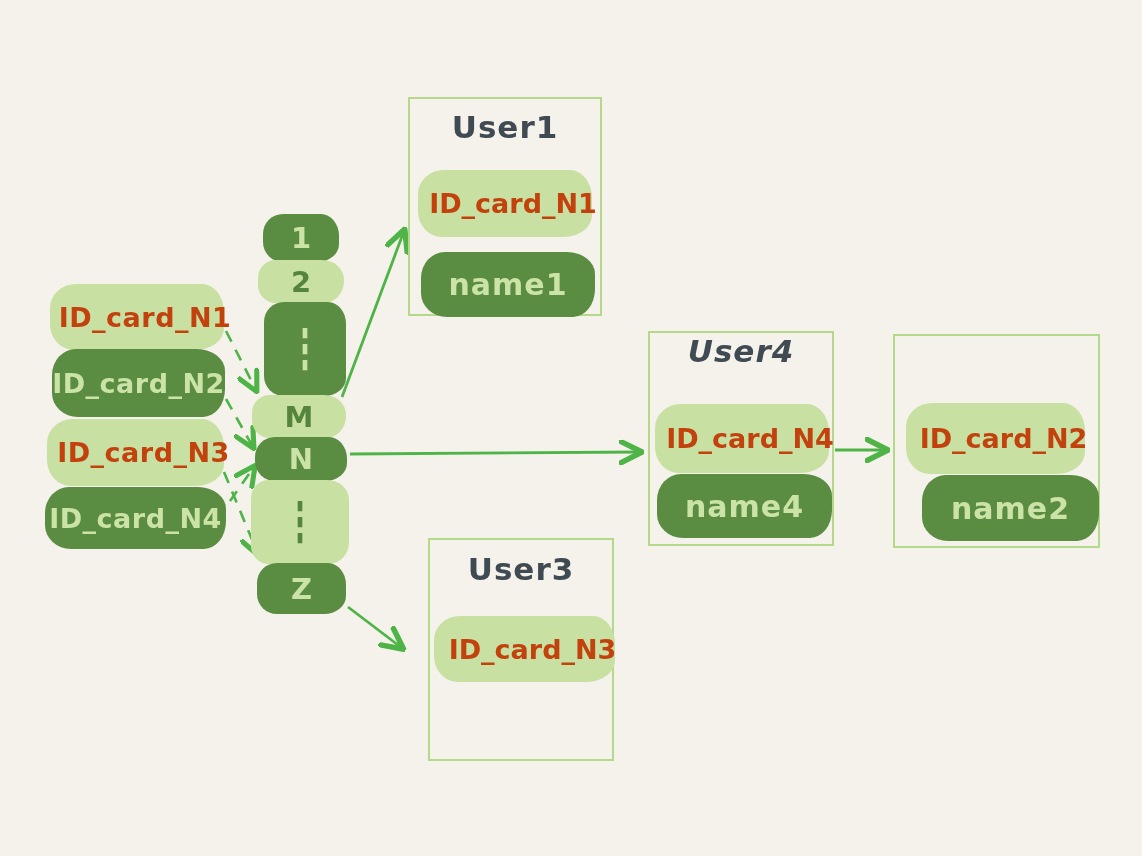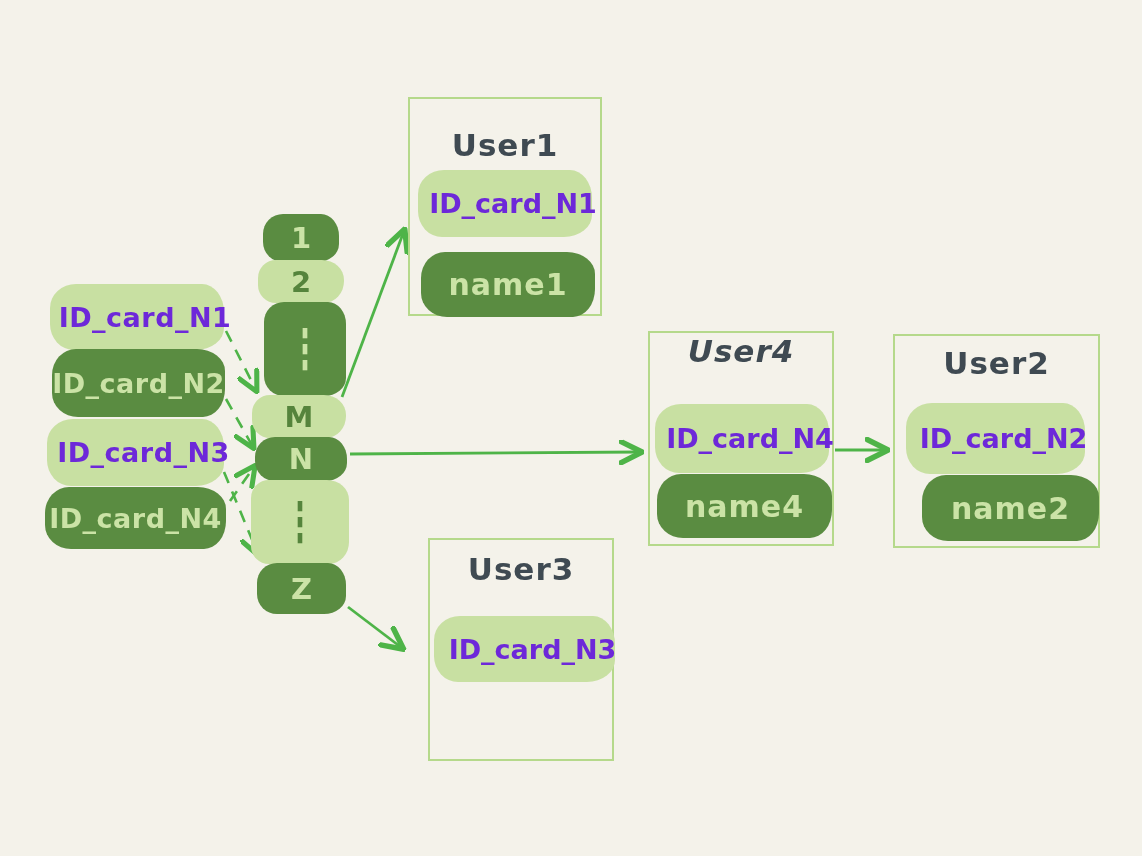--- a/index.html
+++ b/index.html
@@ -25,21 +25,21 @@
   .chip {
     position: absolute;
     display: flex;
     align-items: center;
     justify-content: center;
     font-weight: 700;
     box-sizing: border-box;
   }
   .chip.light {
     background: #c8e0a2;
-    color: #6d28d9;
+    color: #c2410c;
     border-radius: 26px 22px 28px 24px / 24px 28px 22px 26px;
     padding-left: 16px;
   }
   .chip.dark {
     background: #5a8c41;
     color: #cbe3a6;
     border-radius: 24px 28px 22px 26px / 26px 22px 28px 24px;
   }
   .id-card {
     font-size: 27px;
@@ -147,41 +147,40 @@
     <span>N</span>
   </div>
   <div class="bucket light" style="left:251px; top:480px; width:98px; height:84px;">
     <span class="dots">⋮</span>
   </div>
   <div class="bucket dark" style="left:257px; top:563px; width:89px; height:51px;">
     <span>Z</span>
   </div>
 
   <div class="user-box" style="left:408px; top:97px; width:194px; height:219px;">
-    <div class="user-title" style="top:10px;margin-top:18px;">User1</div>
+    <div class="user-title" style="top:10px;">User1</div>
     <div class="chip light user-chip" style="left:8px; top:71px; width:174px; height:67px;">
       <span>ID_card_N1</span>
     </div>
     <div class="chip dark name-chip" style="left:11px; top:153px; width:174px; height:65px;">
       <span>name1</span>
     </div>
   </div>
 
   <div class="user-box" style="left:648px; top:331px; width:186px; height:215px;">
     <div class="user-title" style="top:0;font-style:italic;">User4</div>
     <div class="chip light user-chip" style="left:5px; top:71px; width:174px; height:69px;">
       <span>ID_card_N4</span>
     </div>
     <div class="chip dark name-chip" style="left:7px; top:141px; width:175px; height:64px;">
       <span>name4</span>
     </div>
   </div>
 
   <div class="user-box" style="left:893px; top:334px; width:207px; height:214px;">
-    <div class="user-title" style="top:9px;">User2</div>
     <div class="chip light user-chip" style="left:11px; top:67px; width:179px; height:71px;">
       <span>ID_card_N2</span>
     </div>
     <div class="chip dark name-chip" style="left:15px; top:139px; width:177px; height:66px;margin-left:12px;">
       <span>name2</span>
     </div>
   </div>
 
   <div class="user-box" style="left:428px; top:538px; width:186px; height:223px;">
     <div class="user-title" style="top:11px;">User3</div>

